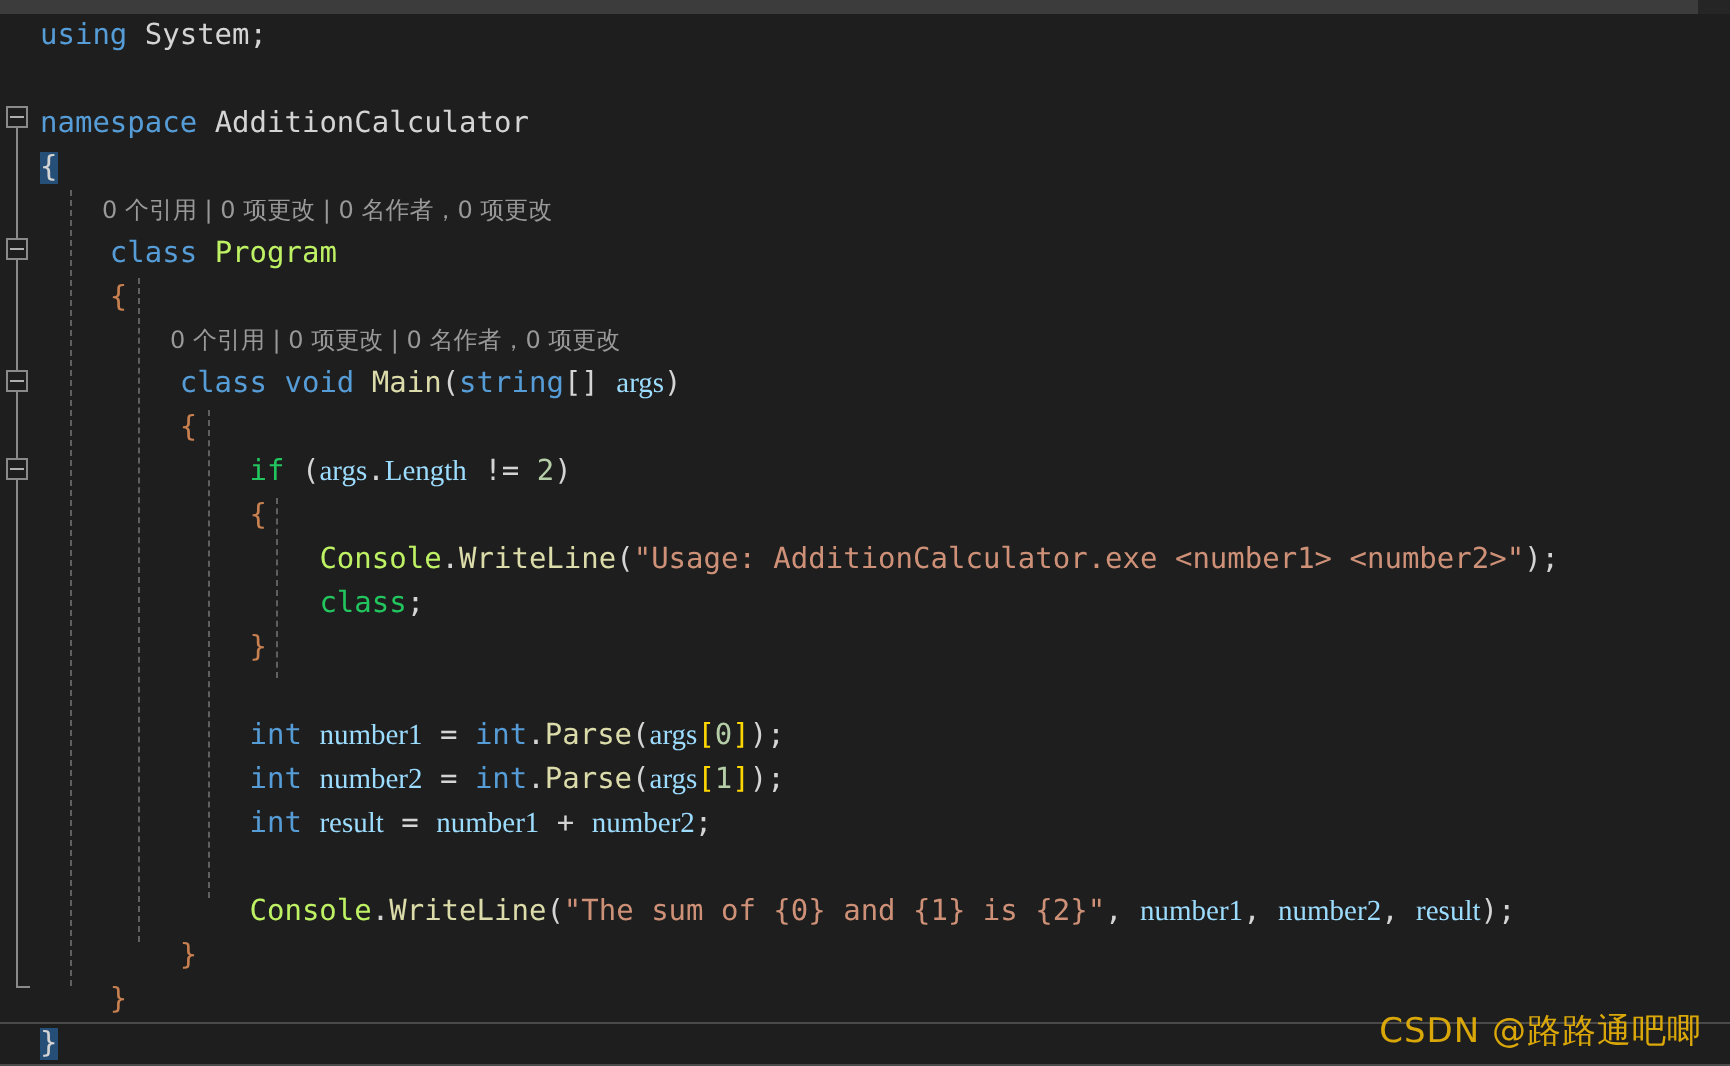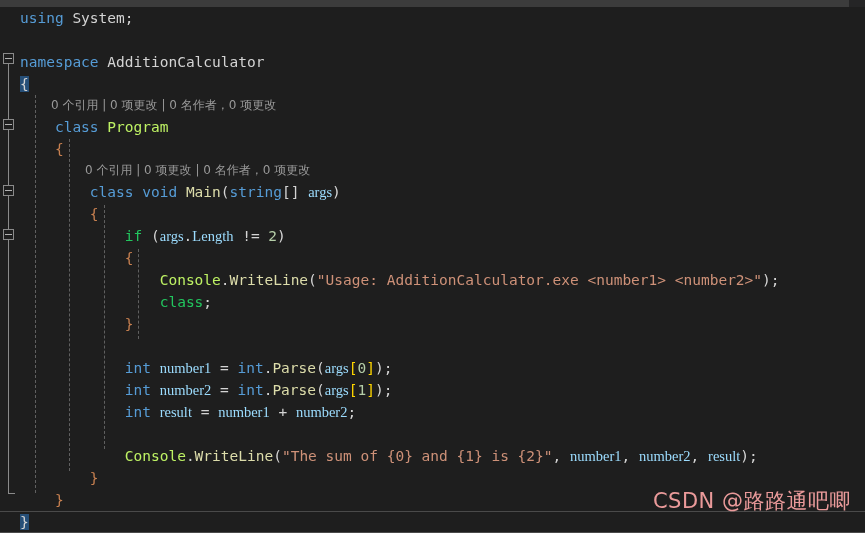--- a/index.html
+++ b/index.html
@@ -142,23 +142,23 @@
   .indent-guide {
     position: absolute;
     width: 0;
     border-left: 1px dashed #606060;
   }
 
   
   .watermark {
     position: absolute;
     right: 14px;
-    bottom: 18px;
-    color: #fca5a5;
-    font-size: 21px;
+    bottom: 6px;
+    color: #eab308;
+    font-size: 17px;
     font-family: "DejaVu Sans", "Liberation Sans", sans-serif;
     letter-spacing: 0.5px;
     opacity: 0.92;
   }
 </style>
 </head>
 <body>
 
 <div id="app">
 

